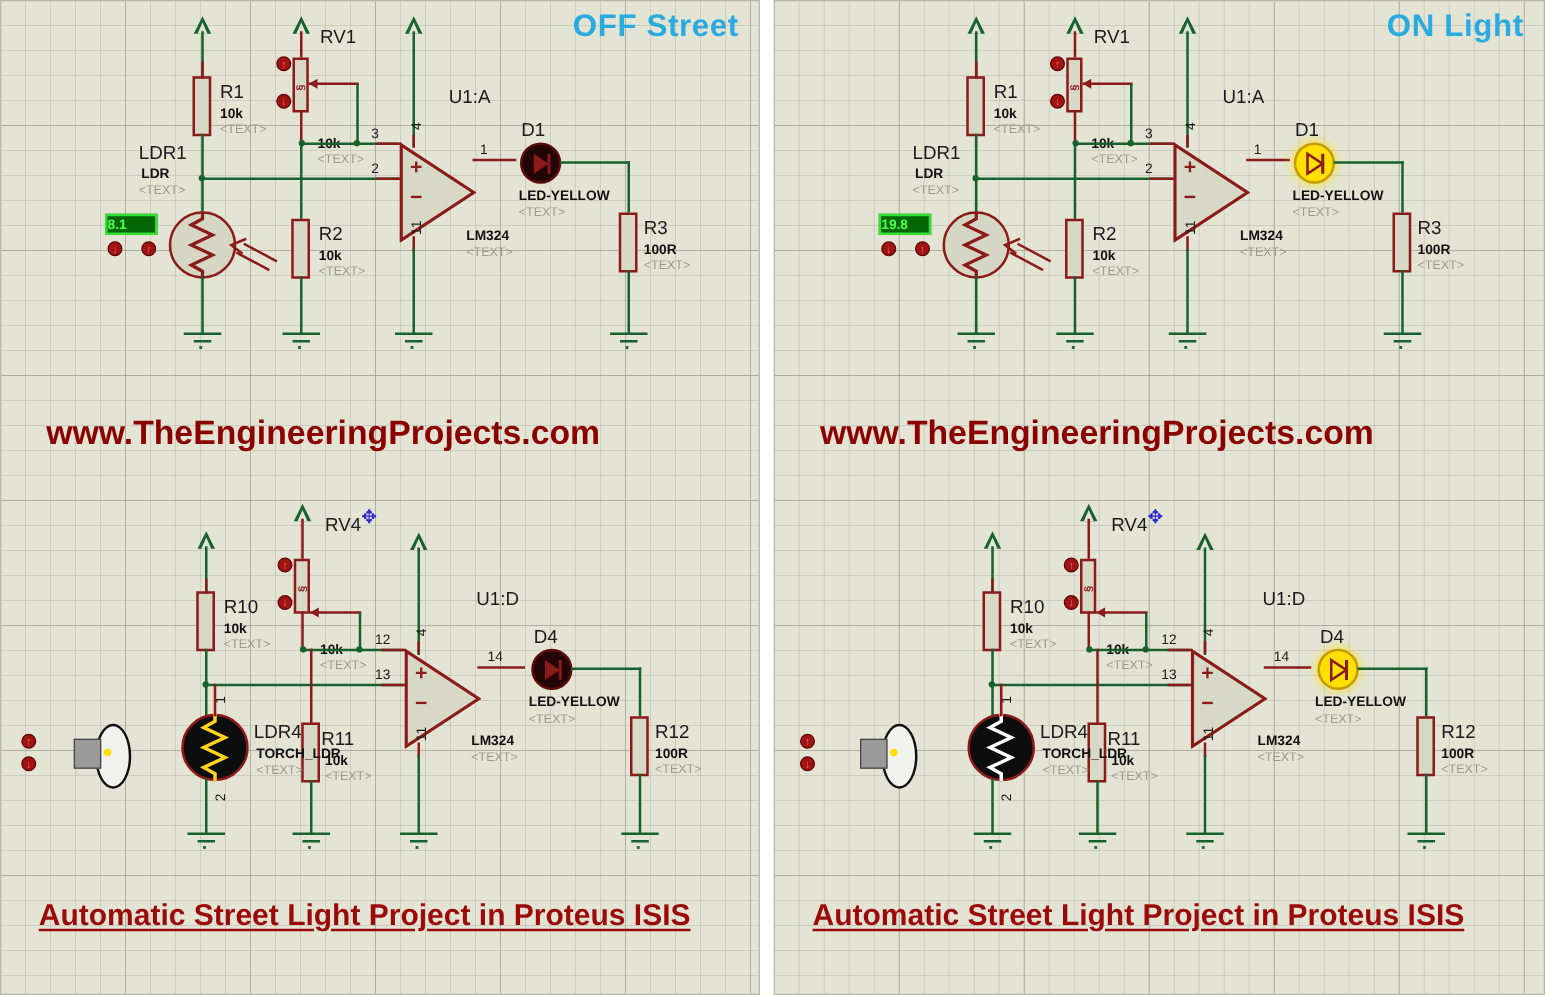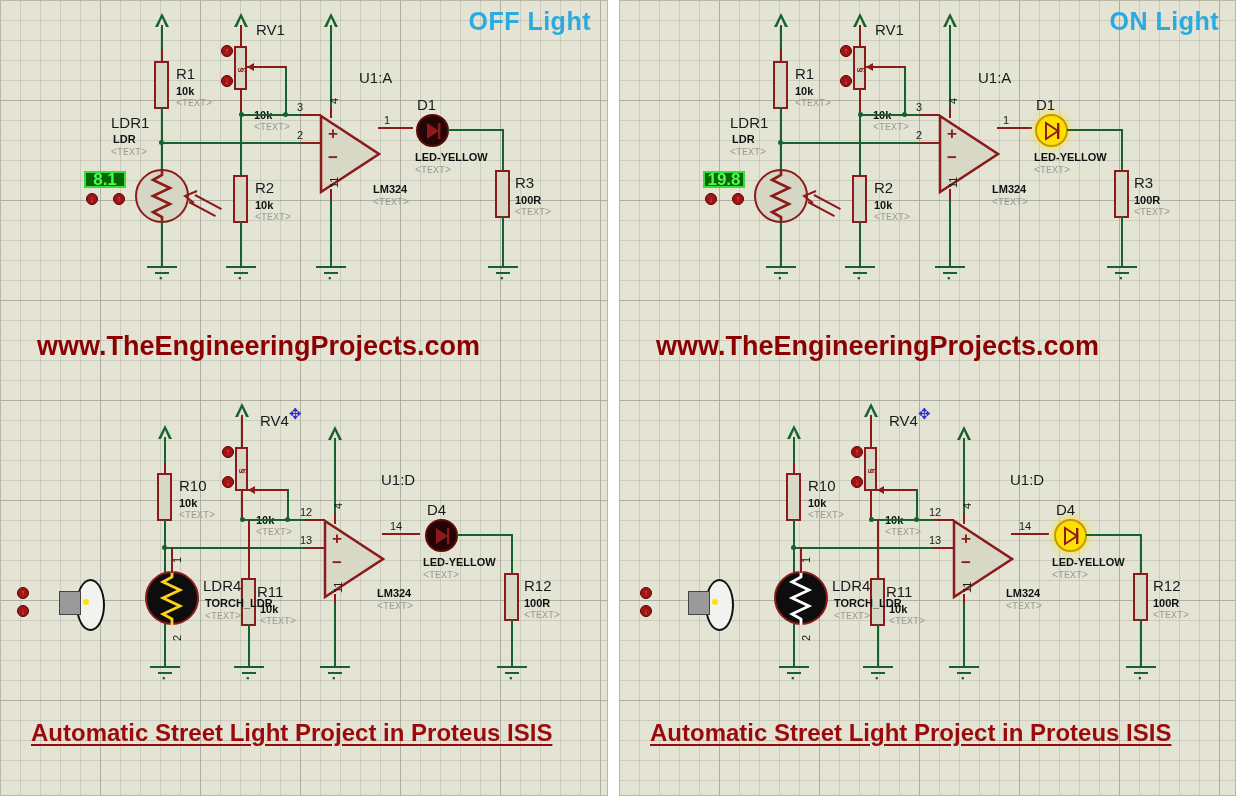--- a/index.html
+++ b/index.html
@@ -33,21 +33,21 @@
   .proj-title{position:absolute;font-weight:bold;font-size:24px;color:#9B0A0A;
     white-space:nowrap;text-decoration:underline;text-underline-offset:3px;
     font-family:"Liberation Sans",sans-serif;}
 
   
   .ref{position:absolute;font-size:15px;color:#1a1a1a;white-space:nowrap;
     font-family:"Liberation Sans",sans-serif;}
   .val{position:absolute;font-size:11px;font-weight:bold;color:#111;white-space:nowrap;
     font-family:"Liberation Sans",sans-serif;}
   .txt{position:absolute;font-size:10px;color:#9a9a92;white-space:nowrap;
-    font-family:Liberation Mono, monospace;}
+    font-family:Liberation Sans, sans-serif;}
   .pin{position:absolute;font-size:11px;color:#1a1a1a;white-space:nowrap;
     font-family:"Liberation Sans",sans-serif;}
   .pin.rot{transform:rotate(-90deg);transform-origin:left top;}
   .opsym{position:absolute;font-size:17px;font-weight:bold;color:#8B1A1A;}
 
   
   .w{position:absolute;background:#17612f;}
   .wh{height:2px;}
   .wv{width:2px;}
   .wr{position:absolute;background:#8B1A1A;}
@@ -74,21 +74,21 @@
   .ldr-light{background:#d6d6c4;}
   .ldr-dark{background:#0d0d0d;}
 
   
   .led{position:absolute;border-radius:50%;box-sizing:border-box;border:2px solid #5c0a0a;}
   .led-off{background:#240505;}
   .led-on{background:#FFE000;border-color:#c49b00;box-shadow:0 0 7px 2px rgba(255,224,0,.55);}
 
   
   .disp{position:absolute;background:#046604;border:2px solid #35e035;box-sizing:border-box;
-    color:#4dff4d;font-size:17px;font-weight:bold;text-align:center;line-height:14px;
+    color:#4dff4d;font-size:11px;font-weight:bold;line-height:14px;
     font-family:"Liberation Sans",sans-serif;}
   .adj{position:absolute;width:12px;height:12px;border-radius:50%;background:#a01414;
     border:1px solid #5c0000;box-sizing:border-box;color:#ff6060;font-size:9px;
     text-align:center;line-height:10px;font-weight:bold;}
 
   .potbody{position:absolute;border:2px solid #8B1A1A;background:#d8d8c6;box-sizing:border-box;}
   .potmark{position:absolute;color:#8B1A1A;font-size:9px;font-weight:bold;
     transform:rotate(-90deg);transform-origin:center center;}
 
   .crosshair{position:absolute;color:#2a2ad0;font-size:15px;line-height:15px;}
@@ -98,21 +98,21 @@
   .torch-body{position:absolute;background:#9a9a9a;border:1px solid #444;}
   .torch-dot{position:absolute;width:6px;height:6px;border-radius:50%;background:#FFE000;}
   .lightray{position:absolute;background:#8B1A1A;height:2px;transform-origin:left center;}
 </style>
 </head>
 <body>
 
 <div id="stage">
 
   <div class="panel" id="panel-off">
-    <div class="state-label" style="right:16px;top:6px;">OFF Light</div>
+    <div class="state-label" style="right:16px;top:6px;">OFF Street</div>
 
     <div class="pwr" style="left:154px;top:12px;"></div>
     <div class="pwr-in" style="left:157px;top:17px;"></div>
     <div class="w wv" style="left:160px;top:24px;height:44px;"></div>
 
     <div class="pwr" style="left:233px;top:12px;"></div>
     <div class="pwr-in" style="left:236px;top:17px;"></div>
     <div class="wr wrv" style="left:239px;top:24px;height:22px;"></div>
 
     <div class="pwr" style="left:323px;top:12px;"></div>

